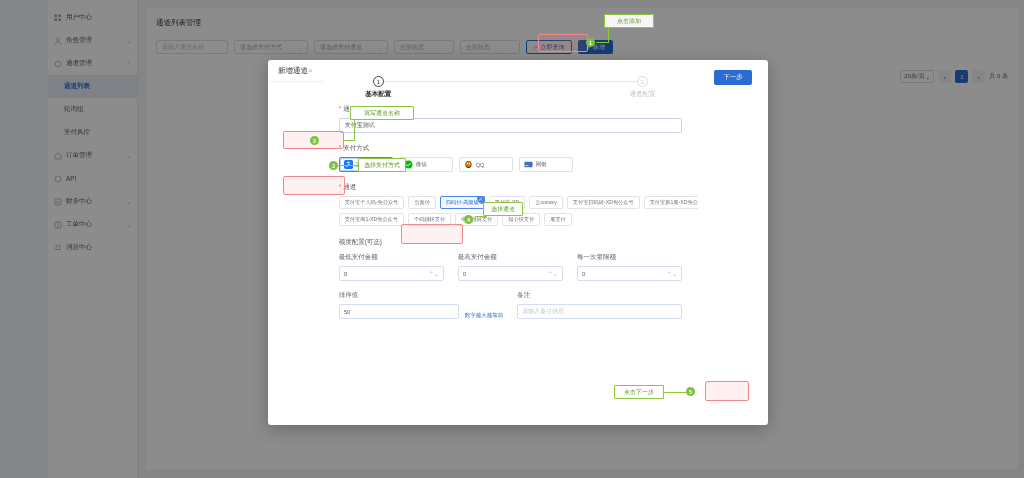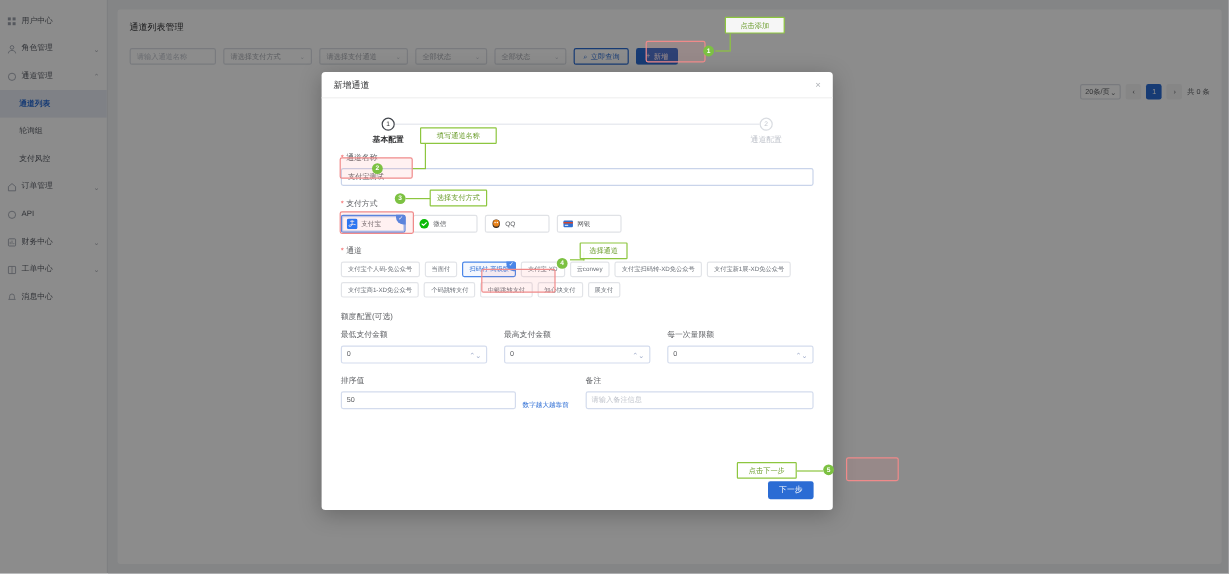--- a/index.html
+++ b/index.html
@@ -6,21 +6,21 @@
   html, body { width: 1024px; height: 478px; overflow: hidden; }
   body {
     font-family: "Liberation Sans", sans-serif;
     font-size: 11px;
     background: #f0f2f5;
     color: #303133;
     position: relative;
   }
 
   
-  #app-shell { position: absolute; inset: 0; display: flex; }
+  #app-shell { position: absolute; inset: 0; display: flex; margin-left: 48px; }
 
   .sidebar {
     width: 90px; height: 478px; background: #ffffff;
     border-right: 1px solid #e6e8eb; flex: 0 0 90px;
     padding-top: 6px;
   }
   .side-item {
     display: flex; align-items: center; gap: 4px;
     height: 23px; padding: 0 6px; font-size: 6.5px; color: #5a5e66;
     position: relative; cursor: pointer; white-space: nowrap;
@@ -68,23 +68,23 @@
   .pg-btn {
     min-width: 13px; height: 13px; border-radius: 2px; background: #f4f4f5;
     display: flex; align-items: center; justify-content: center; color: #606266;
   }
   .pg-btn.cur { background: #2b6cd4; color: #fff; }
 
   #dimmer { position: absolute; inset: 0; background: rgba(0,0,0,.45); }
 
   
   .modal {
-    position: absolute; left: 268px; top: 60px; width: 426px; height: 365px;
+    position: absolute; left: 268px; top: 60px; width: 500px; height: 365px;
     background: #fff; border-radius: 3px; box-shadow: 0 4px 18px rgba(0,0,0,.25);
-    display: flex; flex-direction: column;
+    display: flex; flex-direction: row;
   }
   .modal-head {
     height: 22px; display: flex; align-items: center; justify-content: space-between;
     padding: 0 10px; border-bottom: 1px solid #f0f0f0;
   }
   .modal-title { font-size: 7.5px; color: #303133; }
   .modal-close { font-size: 8px; color: #b0b3b8; cursor: pointer; line-height: 1; }
   .modal-body { flex: 1; padding: 10px 16px 0 16px; overflow: hidden; }
 
   

